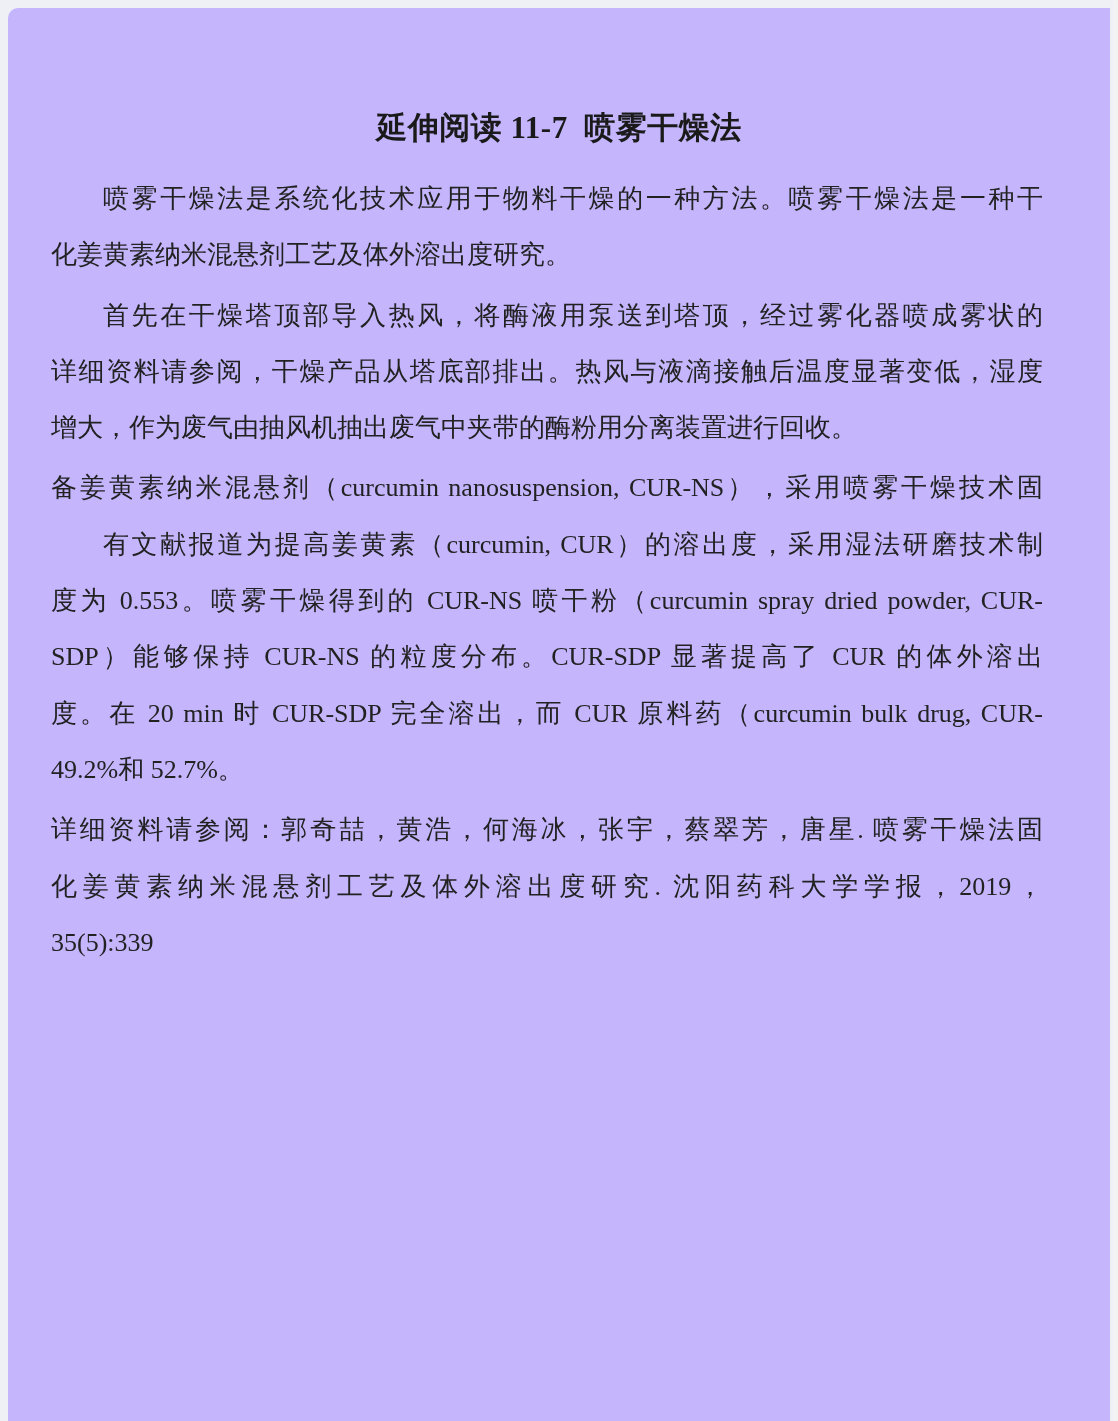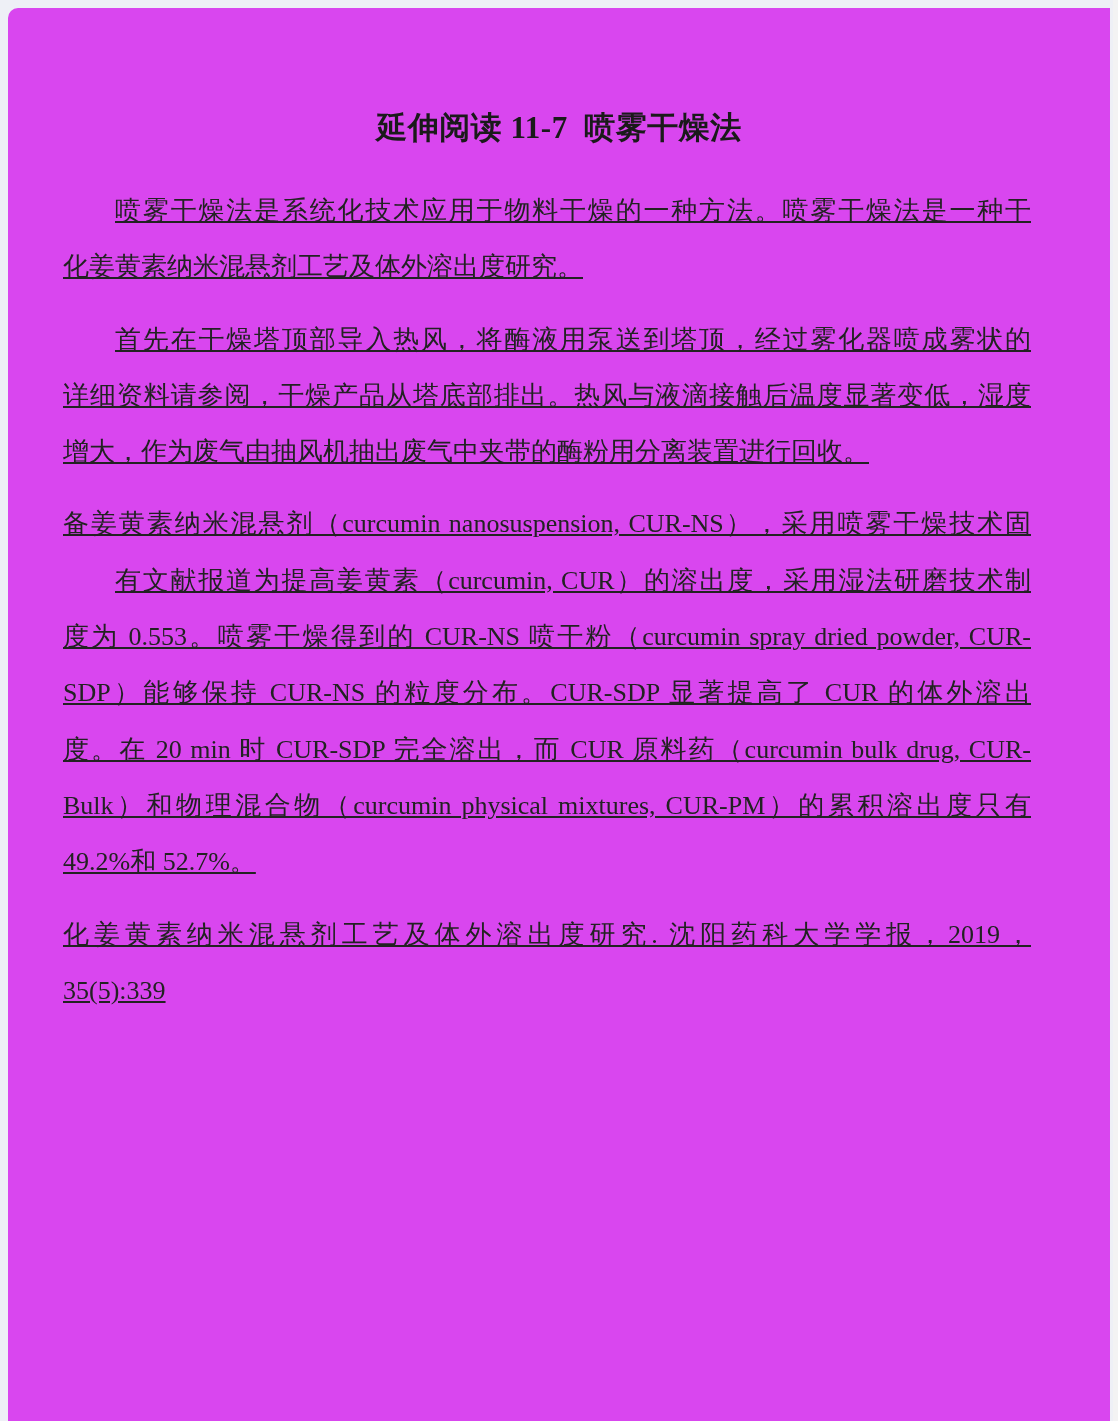--- a/index.html
+++ b/index.html
@@ -13,21 +13,21 @@
       overflow: hidden;
       position: relative;
       font-family: "DejaVu Serif", "Liberation Serif", serif;
     }
     .page {
       position: absolute;
       left: 8px;
       top: 8px;
       width: 1102px;
       height: 1413px;
-      background: #d946ef;
+      background: #c4b5fd;
       border-radius: 10px 0 0 0;
     }
     .page-right-edge {
       position: absolute;
       right: 0;
       top: 0;
       width: 5px;
       height: 1421px;
       background: #f3f3f3;
     }
@@ -51,23 +51,22 @@
       top: 159px;
       width: 1000px;
       font-family: "Liberation Serif", "DejaVu Serif", serif;
       font-size: 26px;
       line-height: 56.3px;
       color: #222222;
       text-align: justify;
       text-justify: inter-character;
     }
     .para {
-      margin: 16px;
+      margin: 4px;
       text-indent: 2em;
-      text-decoration: underline;
     }
     .para.no-indent {
       text-indent: 0;
     }
     .line {
       display: block;
       white-space: nowrap;
       text-align-last: justify;
     }
     .line.last {
@@ -91,23 +90,23 @@
       <span class="line" style="text-indent:0">详细资料请参阅，干燥产品从塔底部排出。热风与液滴接触后温度显著变低，湿度</span>
       <span class="line last" style="text-indent:0">增大，作为废气由抽风机抽出废气中夹带的酶粉用分离装置进行回收。</span>
     </div>
 
     <div class="para">
       <span class="line" style="text-indent:0">备姜黄素纳米混悬剂（curcumin nanosuspension, CUR-NS），采用喷雾干燥技术固</span>
       <span class="line">有文献报道为提高姜黄素（curcumin, CUR）的溶出度，采用湿法研磨技术制</span>
       <span class="line" style="text-indent:0">度为 0.553。喷雾干燥得到的 CUR-NS 喷干粉（curcumin spray dried powder, CUR-</span>
       <span class="line" style="text-indent:0">SDP）能够保持 CUR-NS 的粒度分布。CUR-SDP 显著提高了 CUR 的体外溶出</span>
       <span class="line" style="text-indent:0">度。在 20 min 时 CUR-SDP 完全溶出，而 CUR 原料药（curcumin bulk drug, CUR-</span>
-      <span class="line" style="text-indent:0">Bulk）和物理混合物（curcumin physical mixtures, CUR-PM）的累积溶出度只有</span>
       <span class="line last" style="text-indent:0">49.2%和 52.7%。</span>
     </div>
 
     <div class="para no-indent">
+      <span class="line">详细资料请参阅：郭奇喆，黄浩，何海冰，张宇，蔡翠芳，唐星. 喷雾干燥法固</span>
       <span class="line">化姜黄素纳米混悬剂工艺及体外溶出度研究. 沈阳药科大学学报，2019，</span>
       <span class="line last">35(5):339</span>
     </div>
   </div>
 </div>
 <div class="page-right-edge"></div>
 
 </body></html>

